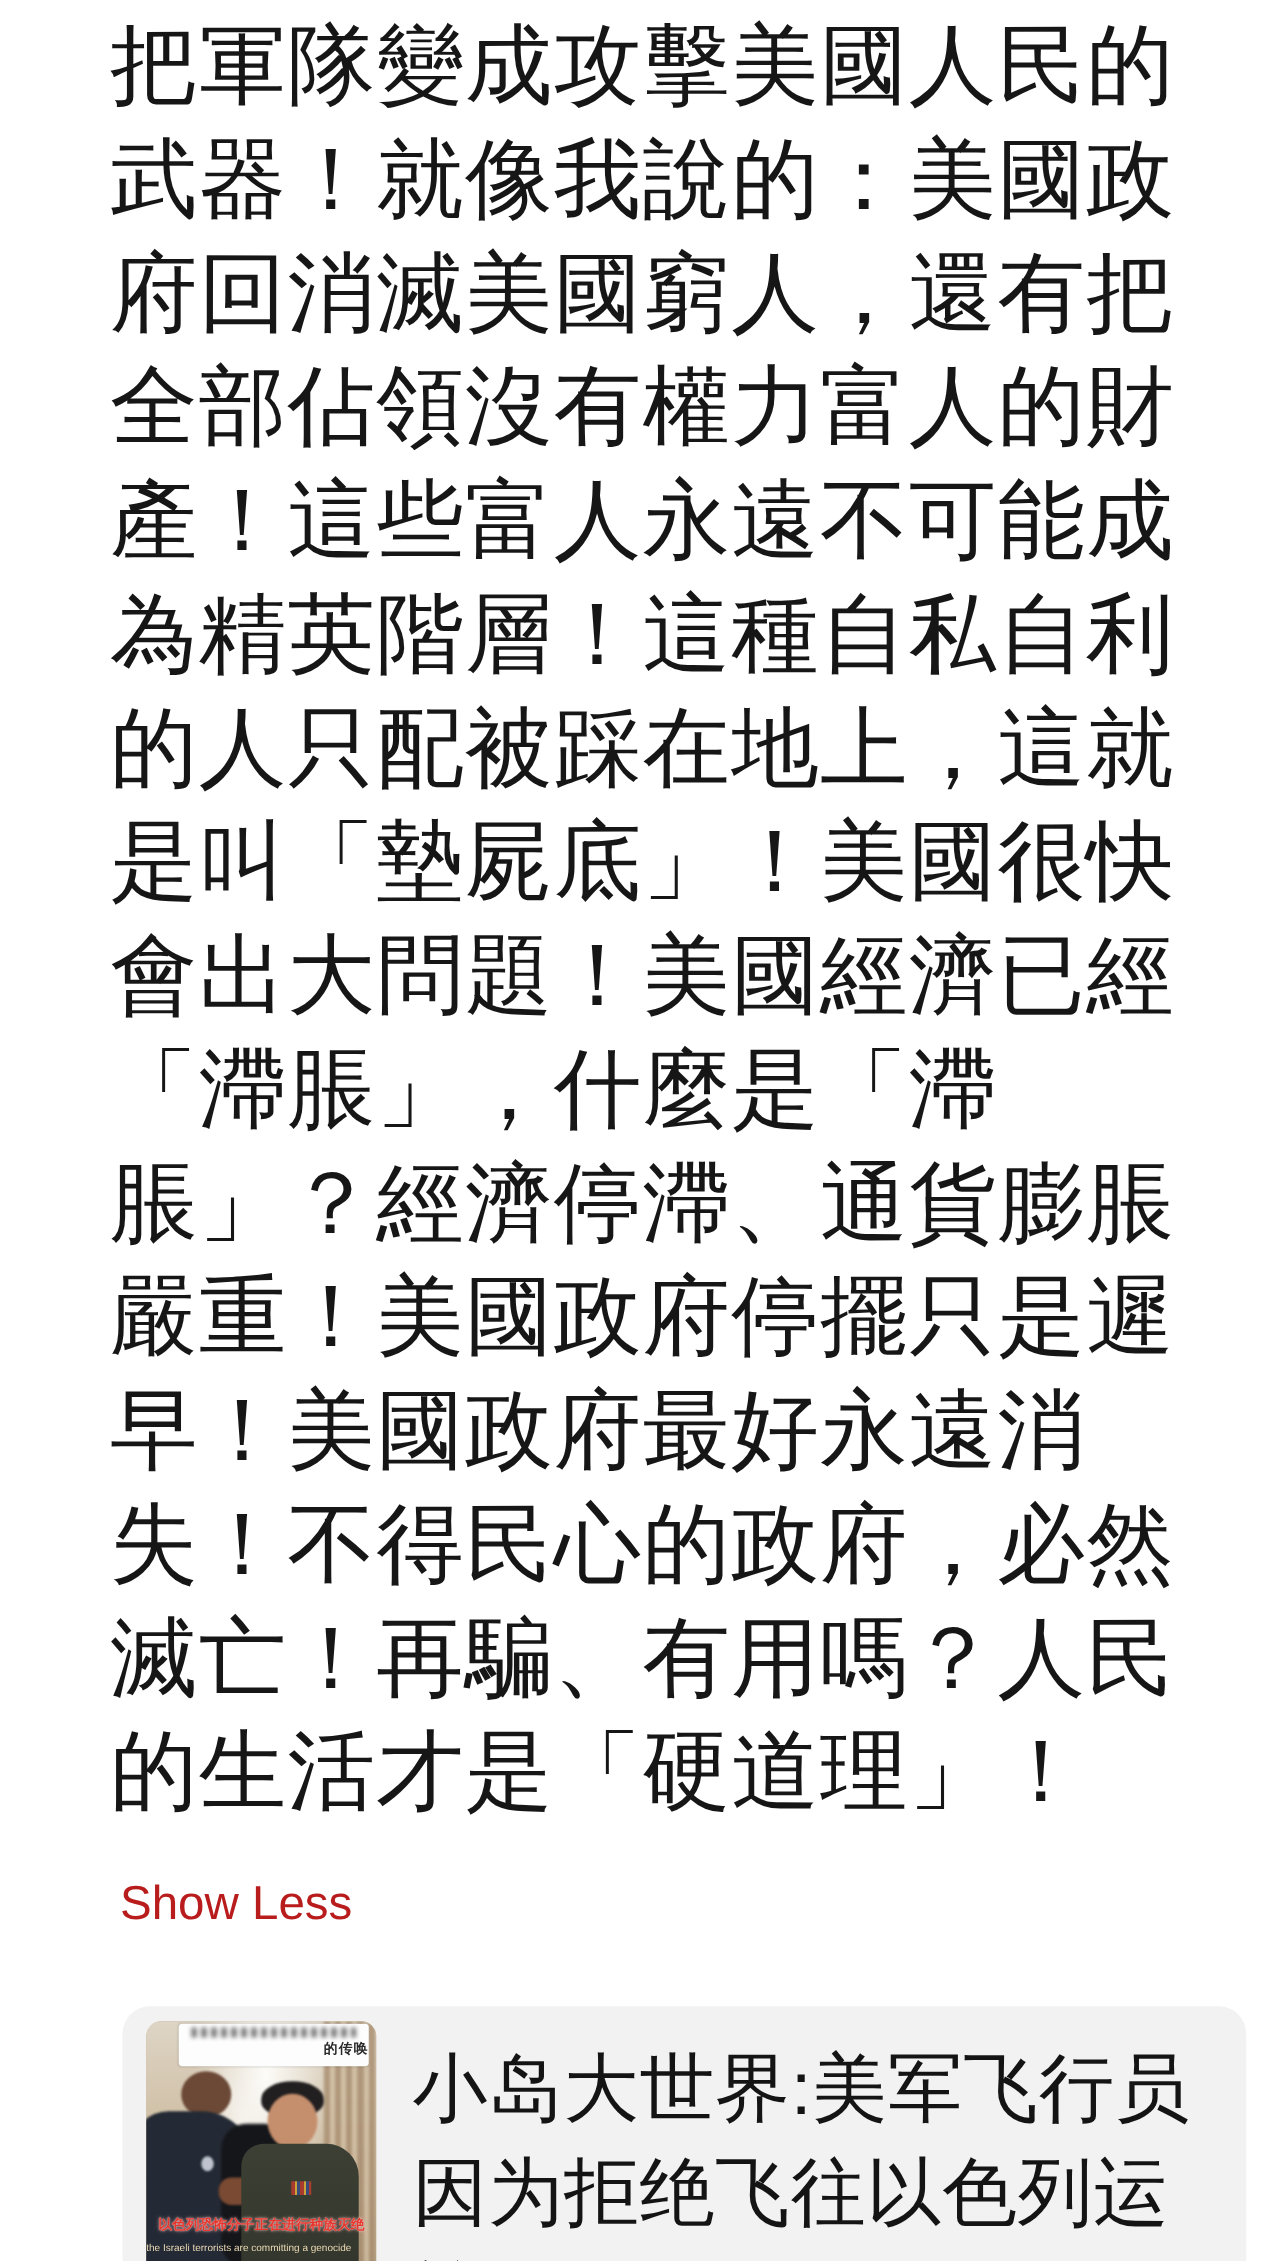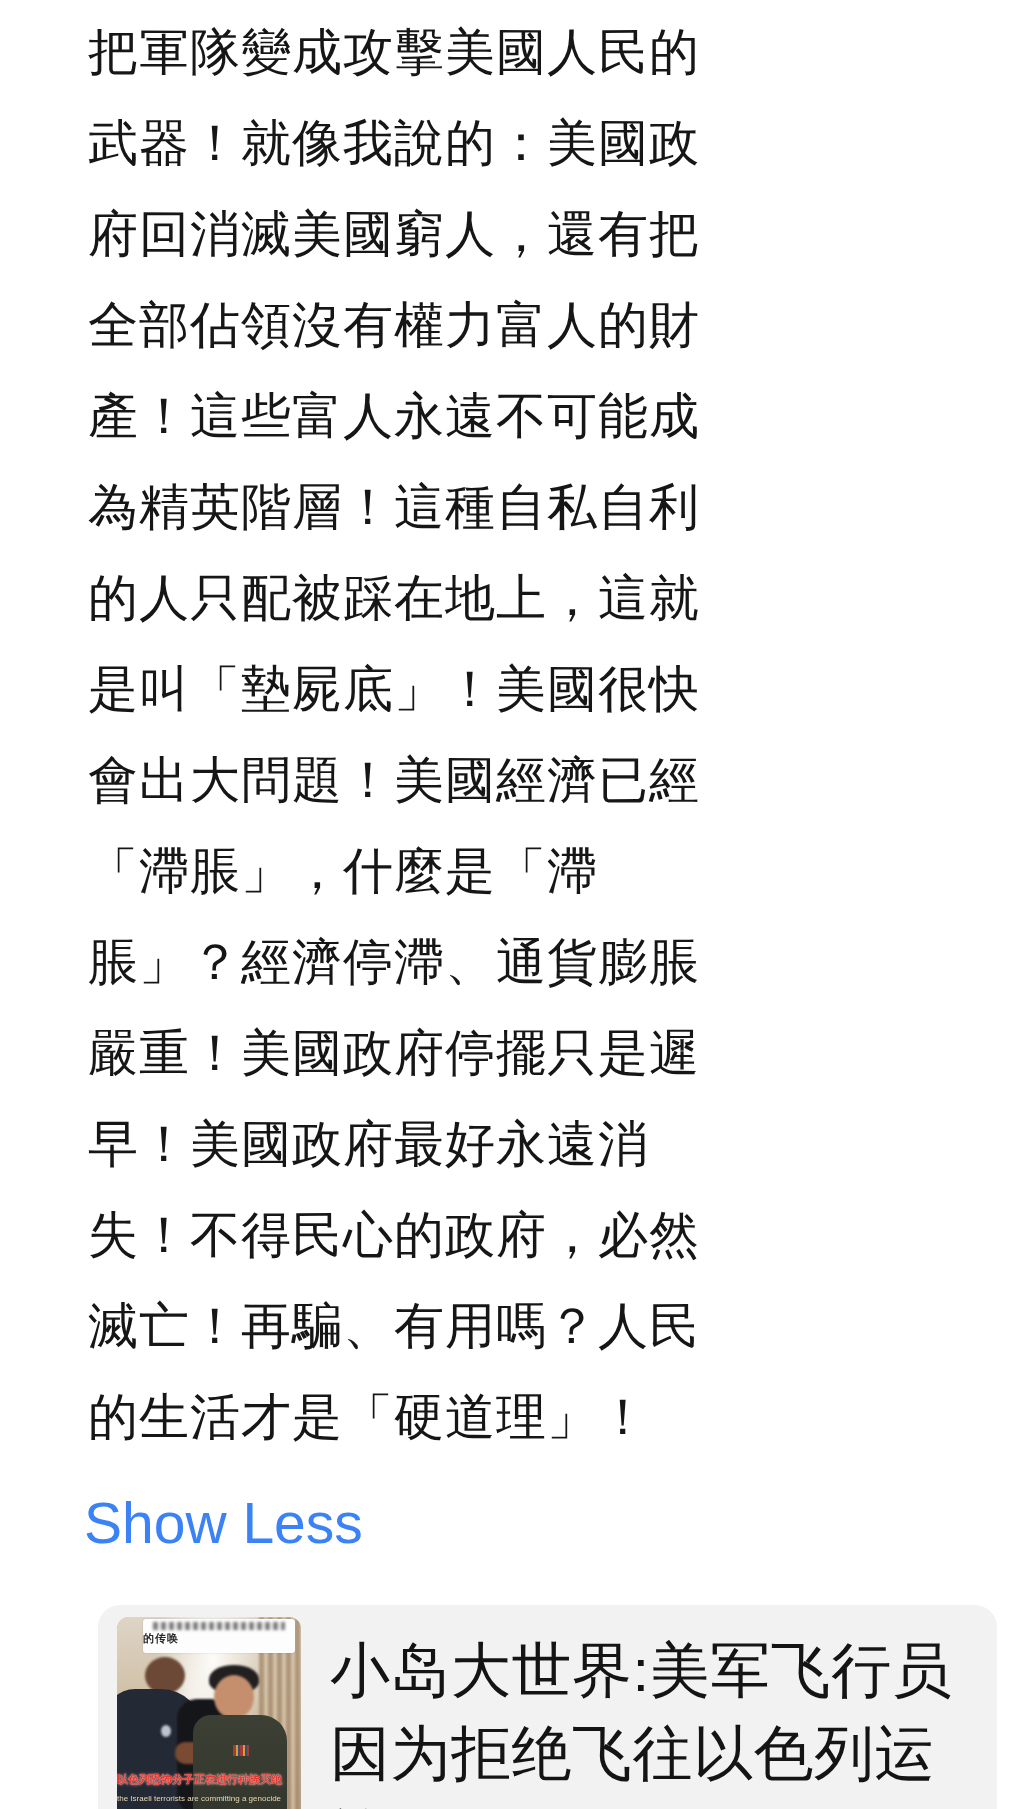--- a/index.html
+++ b/index.html
@@ -5,28 +5,28 @@
   html,body { margin:0; padding:0; background:#ffffff; }
   .page {
     position:relative; width:1029px; height:1809px;
     background:#ffffff; overflow:hidden;
     font-family:"Liberation Sans", sans-serif;
   }
 
   
   .post-text {
     position:absolute; left:88px; top:7px; width:880px;
-    font-size:50px; line-height:91px; letter-spacing:1px;
+    font-size:70px; line-height:91px; letter-spacing:1px;
     color:#161616; white-space:pre-line;
   }
 
   
   .show-less {
-    position:absolute; left:84px; top:1492px;
-    font-size:57px; line-height:62px; color:#3b82f6;
+    position:absolute; left:96px; top:1492px;
+    font-size:38px; line-height:62px; color:#b91c1c;
     cursor:pointer; text-decoration:none;
   }
 
   
   .card {
     position:absolute; left:98px; top:1605px;
     width:899px; height:260px;
     background:#f2f2f3; border-radius:22px;
   }
   .card-title {
@@ -98,25 +98,25 @@
   .caption-box {
     position:absolute; left:26px; top:2px; width:152px; height:34px;
     background:#fdfdfd; border-radius:3px; box-shadow:0 0 2px rgba(0,0,0,.15);
   }
   .caption-smudge {
     margin:3px 10px 0; height:8px;
     background:repeating-linear-gradient(90deg,#474747 0 5px, rgba(0,0,0,0) 5px 8px);
     filter:blur(1.6px); opacity:.7;
   }
   .caption-text {
-    text-align:left; font-size:11px; font-weight:bold; color:#2a2a2a;
+    text-align:right; font-size:11px; font-weight:bold; color:#2a2a2a;
     margin-top:1px; letter-spacing:1px; filter:blur(.4px);
   }
   .subtitle-cn {
-    position:absolute; left:0; right:0; top:155px; 
+    position:absolute; left:0; right:0; top:155px; text-align:center;
     font-size:11px; font-weight:bold; color:#e5372e; letter-spacing:0;
     text-shadow:0 0 1px #ffdcdc, 0 0 3px rgba(255,190,190,.85);
   }
   .subtitle-en {
     position:absolute; left:0; right:0; top:177px; 
     font-size:8px; color:#ead9b4; filter:blur(.5px);
   }
 </style>
 </head>
 <body>

